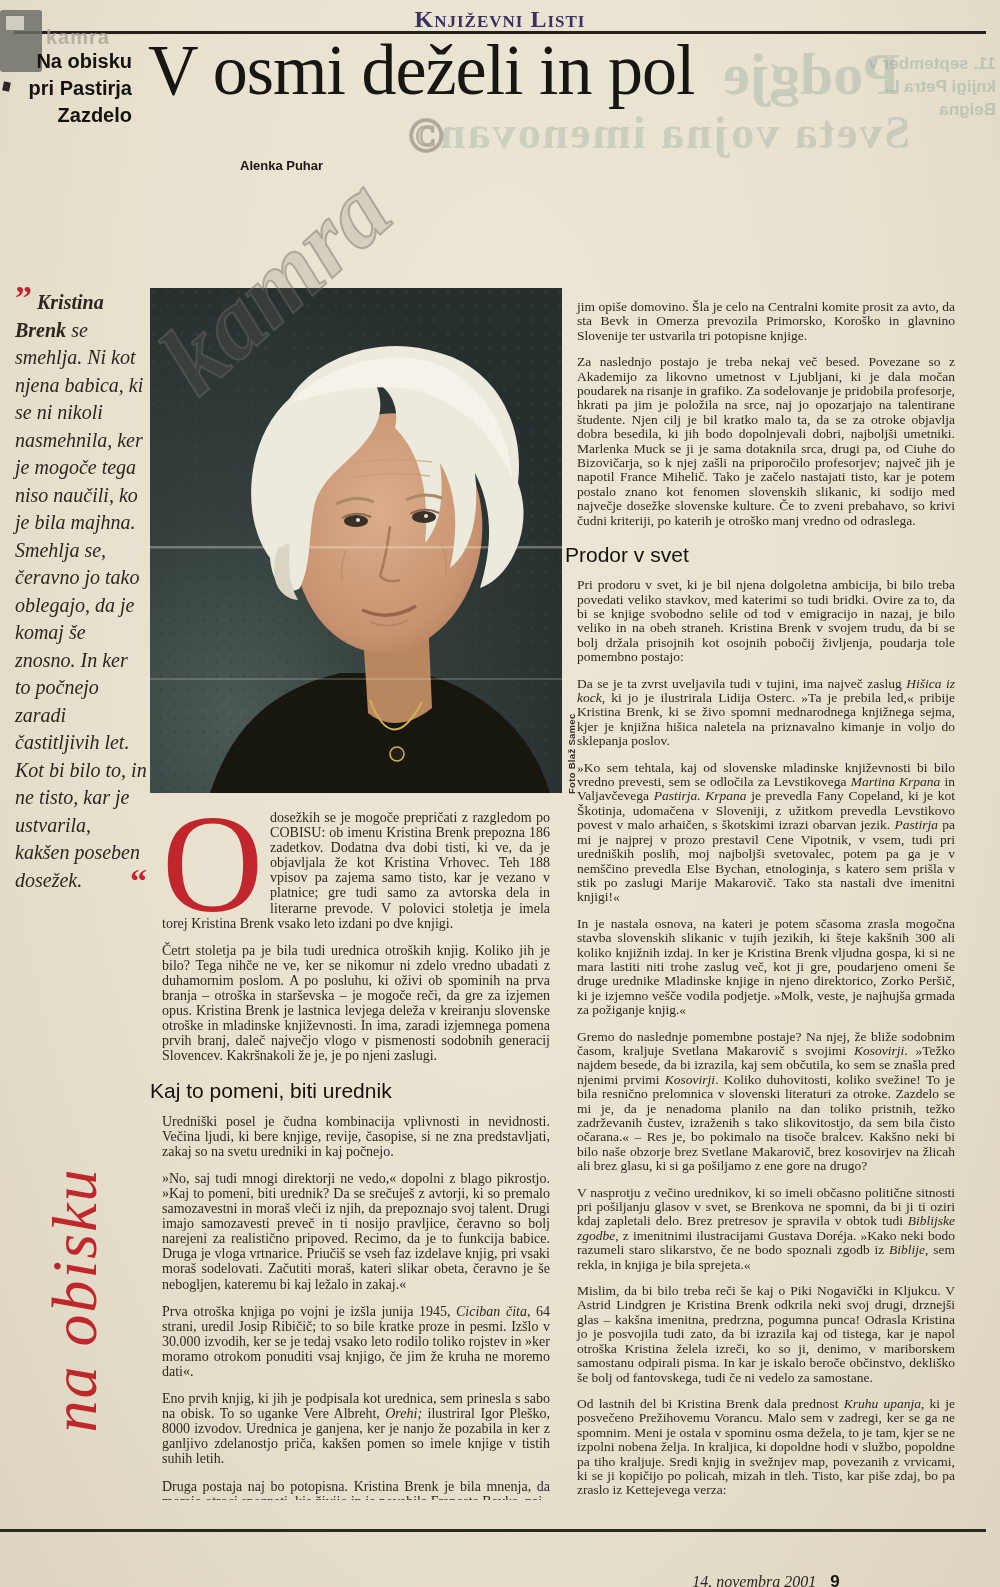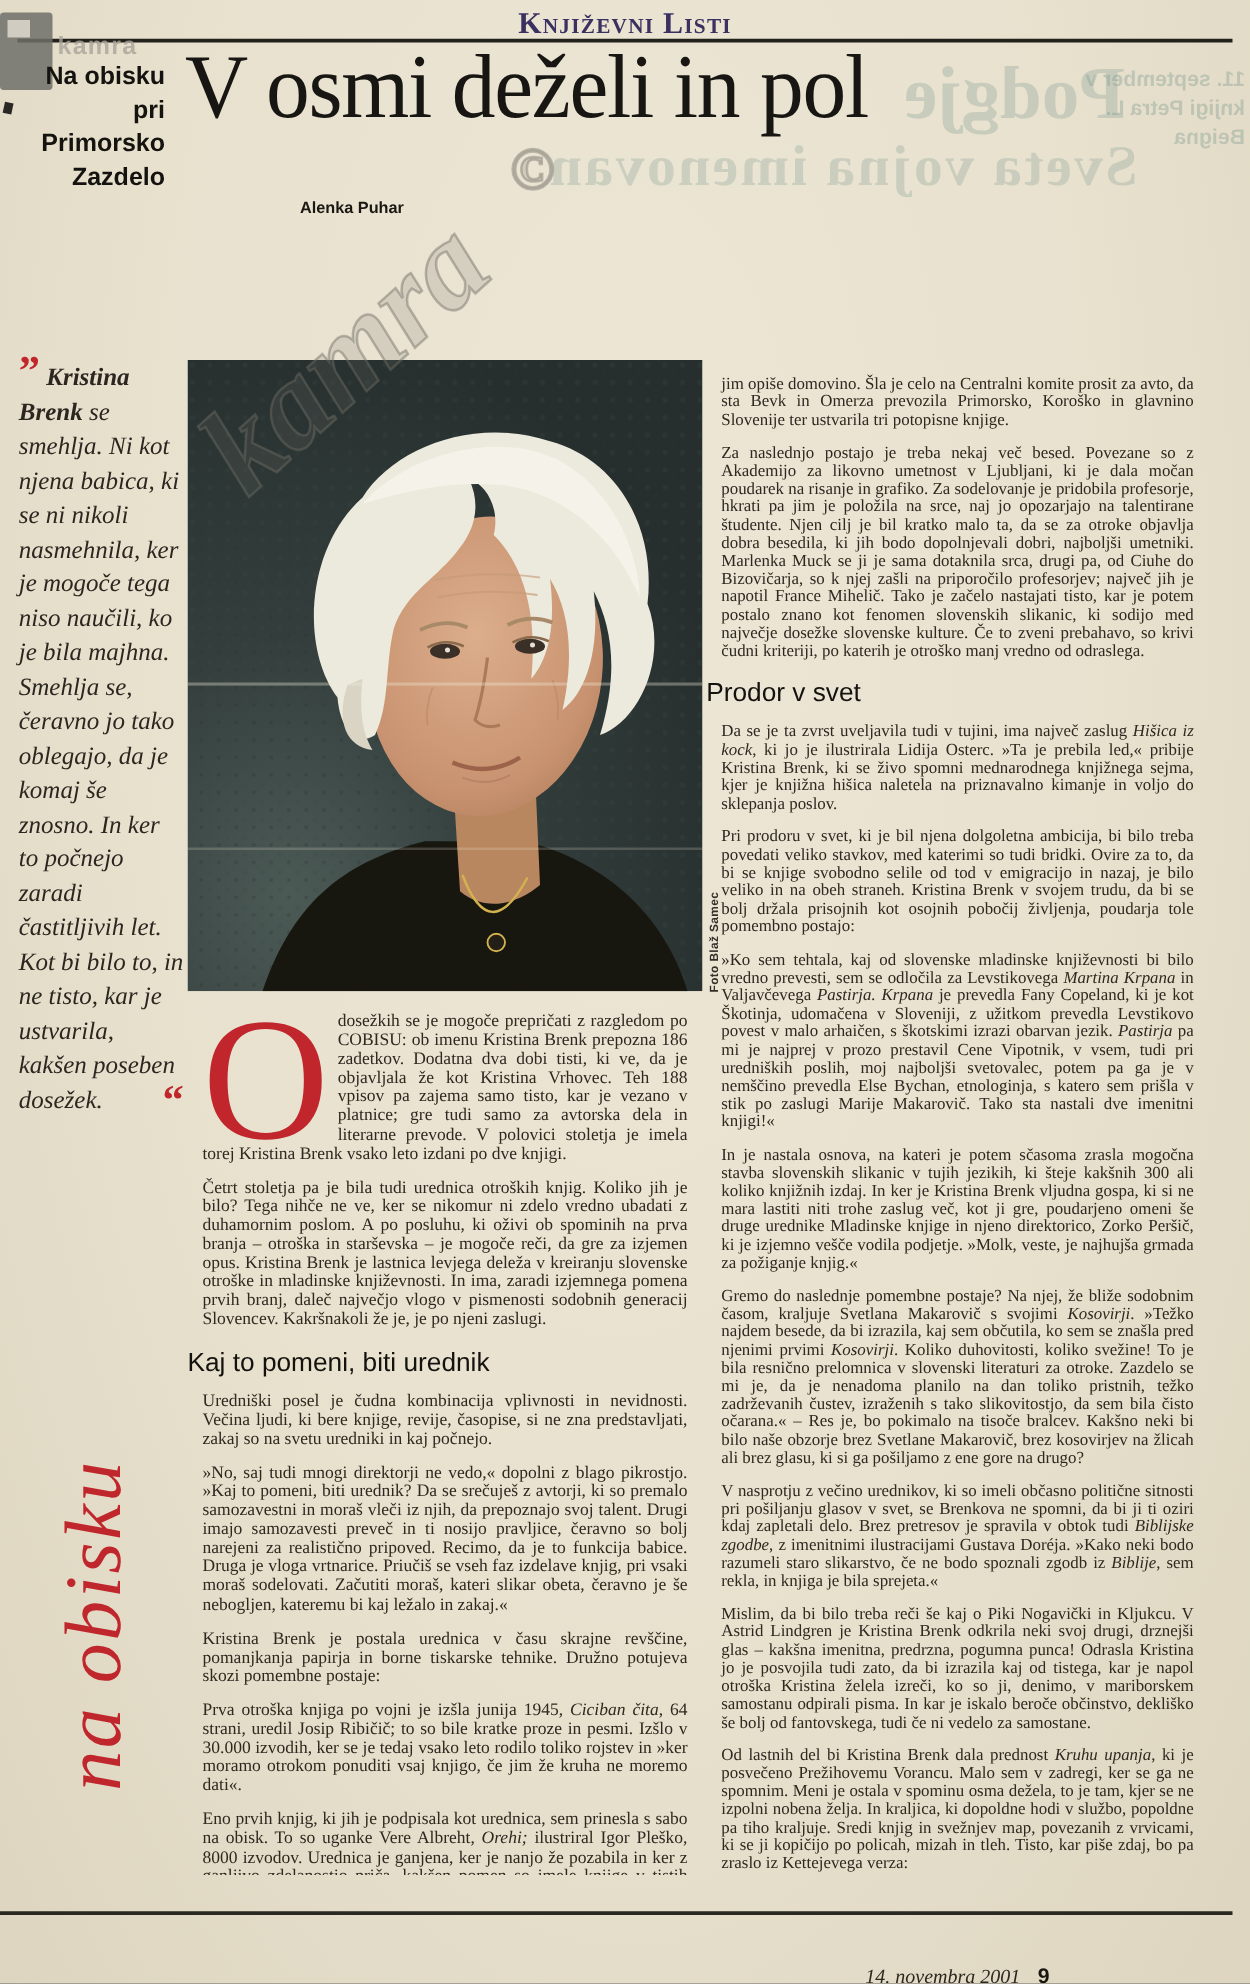--- a/index.html
+++ b/index.html
@@ -91,21 +91,21 @@
 
   <div class="abs wm-corner-box"></div>
   <div class="abs wm-corner-notch"></div>
   <div class="abs wm-corner-text">kamra</div>
   <div class="abs wm-diagonal">kamra</div>
   <div class="abs wm-copyright">©</div>
 
   <div class="abs margin-mark"></div>
   <div class="abs kicker">
     <div>Na obisku</div>
-    <div>pri Primorsko</div>
+    <div>pri Pastirja</div>
     <div>Zazdelo</div>
   </div>
   <div class="abs headline">V osmi deželi in pol</div>
   <div class="abs byline">Alenka Puhar</div>
 
   <div class="abs pullquote">
     <span class="qmark">”</span>
     <span><b>Kristina Brenk</b> se smehlja. Ni kot njena babica, ki se ni nikoli nasmehnila, ker je mogoče tega niso naučili, ko je bila majhna. Smehlja se, čeravno jo tako oblegajo, da je komaj še znosno. In ker to počnejo zaradi častitljivih let. Kot bi bilo to, in ne tisto, kar je ustvarila, kakšen poseben dosežek.</span>
     <span class="qmark close">“</span>
   </div>
@@ -168,32 +168,31 @@
     </svg>
   </div>
   <div class="abs photo-credit">Foto Blaž Samec</div>
 
   <div class="abs col col-left">
     <p><span class="dropcap">O</span><span>dosežkih se je mogoče prepričati z razgledom po COBISU: ob imenu Kristina Brenk prepozna 186 zadetkov. Dodatna dva dobi tisti, ki ve, da je objavljala že kot Kristina Vrhovec. Teh 188 vpisov pa zajema samo tisto, kar je vezano v platnice; gre tudi samo za avtorska dela in literarne prevode. V polovici stoletja je imela torej Kristina Brenk vsako leto izdani po dve knjigi.</span></p>
     <p>Četrt stoletja pa je bila tudi urednica otroških knjig. Koliko jih je bilo? Tega nihče ne ve, ker se nikomur ni zdelo vredno ubadati z duhamornim poslom. A po posluhu, ki oživi ob spominih na prva branja – otroška in starševska – je mogoče reči, da gre za izjemen opus. Kristina Brenk je lastnica levjega deleža v kreiranju slovenske otroške in mladinske književnosti. In ima, zaradi izjemnega pomena prvih branj, daleč največjo vlogo v pismenosti sodobnih generacij Slovencev. Kakršnakoli že je, je po njeni zaslugi.</p>
     <p class="subhead">Kaj to pomeni, biti urednik</p>
     <p>Uredniški posel je čudna kombinacija vplivnosti in nevidnosti. Večina ljudi, ki bere knjige, revije, časopise, si ne zna predstavljati, zakaj so na svetu uredniki in kaj počnejo.</p>
     <p>»No, saj tudi mnogi direktorji ne vedo,« dopolni z blago pikrostjo. »Kaj to pomeni, biti urednik? Da se srečuješ z avtorji, ki so premalo samozavestni in moraš vleči iz njih, da prepoznajo svoj talent. Drugi imajo samozavesti preveč in ti nosijo pravljice, čeravno so bolj narejeni za realistično pripoved. Recimo, da je to funkcija babice. Druga je vloga vrtnarice. Priučiš se vseh faz izdelave knjig, pri vsaki moraš sodelovati. Začutiti moraš, kateri slikar obeta, čeravno je še nebogljen, kateremu bi kaj ležalo in zakaj.«</p>
-    <p>Kristina Brenk je postala urednica v času skrajne revščine, pomanjkanja papirja in borne tiskarske tehnike. Družno potujeva skozi pomembne postaje:</p>
     <p>Prva otroška knjiga po vojni je izšla junija 1945, <i>Ciciban čita</i>, 64 strani, uredil Josip Ribičič; to so bile kratke proze in pesmi. Izšlo v 30.000 izvodih, ker se je tedaj vsako leto rodilo toliko rojstev in »ker moramo otrokom ponuditi vsaj knjigo, če jim že kruha ne moremo dati«.</p>
     <p>Eno prvih knjig, ki jih je podpisala kot urednica, sem prinesla s sabo na obisk. To so uganke Vere Albreht, <i>Orehi;</i> ilustriral Igor Pleško, 8000 izvodov. Urednica je ganjena, ker je nanjo že pozabila in ker z ganljivo zdelanostjo priča, kakšen pomen so imele knjige v tistih suhih letih.</p>
     <p>Druga postaja naj bo potopisna. Kristina Brenk je bila mnenja, da morajo otroci spoznati, kje živijo in je povabila Franceta Bevka, naj</p>
   </div>
 
   <div class="abs col col-right">
     <p>jim opiše domovino. Šla je celo na Centralni komite prosit za avto, da sta Bevk in Omerza prevozila Primorsko, Koroško in glavnino Slovenije ter ustvarila tri potopisne knjige.</p>
     <p>Za naslednjo postajo je treba nekaj več besed. Povezane so z Akademijo za likovno umetnost v Ljubljani, ki je dala močan poudarek na risanje in grafiko. Za sodelovanje je pridobila profesorje, hkrati pa jim je položila na srce, naj jo opozarjajo na talentirane študente. Njen cilj je bil kratko malo ta, da se za otroke objavlja dobra besedila, ki jih bodo dopolnjevali dobri, najboljši umetniki. Marlenka Muck se ji je sama dotaknila srca, drugi pa, od Ciuhe do Bizovičarja, so k njej zašli na priporočilo profesorjev; največ jih je napotil France Mihelič. Tako je začelo nastajati tisto, kar je potem postalo znano kot fenomen slovenskih slikanic, ki sodijo med največje dosežke slovenske kulture. Če to zveni prebahavo, so krivi čudni kriteriji, po katerih je otroško manj vredno od odraslega.</p>
     <p class="subhead">Prodor v svet</p>
+    <p>Pri prodoru v svet, ki je bil njena dolgoletna ambicija, bi bilo treba povedati veliko stavkov, med katerimi so tudi bridki. Ovire za to, da bi se knjige svobodno selile od tod v emigracijo in nazaj, je bilo veliko in na obeh straneh. Kristina Brenk v svojem trudu, da bi se bolj držala prisojnih kot osojnih pobočij življenja, poudarja tole pomembno postajo:</p>
     <p>Da se je ta zvrst uveljavila tudi v tujini, ima največ zaslug <i>Hišica iz kock</i>, ki jo je ilustrirala Lidija Osterc. »Ta je prebila led,« pribije Kristina Brenk, ki se živo spomni mednarodnega knjižnega sejma, kjer je knjižna hišica naletela na priznavalno kimanje in voljo do sklepanja poslov.</p>
-    <p>Pri prodoru v svet, ki je bil njena dolgoletna ambicija, bi bilo treba povedati veliko stavkov, med katerimi so tudi bridki. Ovire za to, da bi se knjige svobodno selile od tod v emigracijo in nazaj, je bilo veliko in na obeh straneh. Kristina Brenk v svojem trudu, da bi se bolj držala prisojnih kot osojnih pobočij življenja, poudarja tole pomembno postajo:</p>
     <p>»Ko sem tehtala, kaj od slovenske mladinske književnosti bi bilo vredno prevesti, sem se odločila za Levstikovega <i>Martina Krpana</i> in Valjavčevega <i>Pastirja. Krpana</i> je prevedla Fany Copeland, ki je kot Škotinja, udomačena v Sloveniji, z užitkom prevedla Levstikovo povest v malo arhaičen, s škotskimi izrazi obarvan jezik. <i>Pastirja</i> pa mi je najprej v prozo prestavil Cene Vipotnik, v vsem, tudi pri uredniških poslih, moj najboljši svetovalec, potem pa ga je v nemščino prevedla Else Bychan, etnologinja, s katero sem prišla v stik po zaslugi Marije Makarovič. Tako sta nastali dve imenitni knjigi!«</p>
     <p>In je nastala osnova, na kateri je potem sčasoma zrasla mogočna stavba slovenskih slikanic v tujih jezikih, ki šteje kakšnih 300 ali koliko knjižnih izdaj. In ker je Kristina Brenk vljudna gospa, ki si ne mara lastiti niti trohe zaslug več, kot ji gre, poudarjeno omeni še druge urednike Mladinske knjige in njeno direktorico, Zorko Peršič, ki je izjemno vešče vodila podjetje. »Molk, veste, je najhujša grmada za požiganje knjig.«</p>
     <p>Gremo do naslednje pomembne postaje? Na njej, že bliže sodobnim časom, kraljuje Svetlana Makarovič s svojimi <i>Kosovirji</i>. »Težko najdem besede, da bi izrazila, kaj sem občutila, ko sem se znašla pred njenimi prvimi <i>Kosovirji</i>. Koliko duhovitosti, koliko svežine! To je bila resnično prelomnica v slovenski literaturi za otroke. Zazdelo se mi je, da je nenadoma planilo na dan toliko pristnih, težko zadrževanih čustev, izraženih s tako slikovitostjo, da sem bila čisto očarana.« – Res je, bo pokimalo na tisoče bralcev. Kakšno neki bi bilo naše obzorje brez Svetlane Makarovič, brez kosovirjev na žlicah ali brez glasu, ki si ga pošiljamo z ene gore na drugo?</p>
     <p>V nasprotju z večino urednikov, ki so imeli občasno politične sitnosti pri pošiljanju glasov v svet, se Brenkova ne spomni, da bi ji ti oziri kdaj zapletali delo. Brez pretresov je spravila v obtok tudi <i>Biblijske zgodbe</i>, z imenitnimi ilustracijami Gustava Doréja. »Kako neki bodo razumeli staro slikarstvo, če ne bodo spoznali zgodb iz <i>Biblije</i>, sem rekla, in knjiga je bila sprejeta.«</p>
     <p>Mislim, da bi bilo treba reči še kaj o Piki Nogavički in Kljukcu. V Astrid Lindgren je Kristina Brenk odkrila neki svoj drugi, drznejši glas – kakšna imenitna, predrzna, pogumna punca! Odrasla Kristina jo je posvojila tudi zato, da bi izrazila kaj od tistega, kar je napol otroška Kristina želela izreči, ko so ji, denimo, v mariborskem samostanu odpirali pisma. In kar je iskalo beroče občinstvo, dekliško še bolj od fantovskega, tudi če ni vedelo za samostane.</p>
     <p>Od lastnih del bi Kristina Brenk dala prednost <i>Kruhu upanja</i>, ki je posvečeno Prežihovemu Vorancu. Malo sem v zadregi, ker se ga ne spomnim. Meni je ostala v spominu osma dežela, to je tam, kjer se ne izpolni nobena želja. In kraljica, ki dopoldne hodi v službo, popoldne pa tiho kraljuje. Sredi knjig in svežnjev map, povezanih z vrvicami, ki se ji kopičijo po policah, mizah in tleh. Tisto, kar piše zdaj, bo pa zraslo iz Kettejevega verza:</p>
     <p>»Pa kaj bi jaz dal za eno samo prijazno besedo!«</p>
   </div>
 
   <div class="abs vlabel">na obisku</div>

